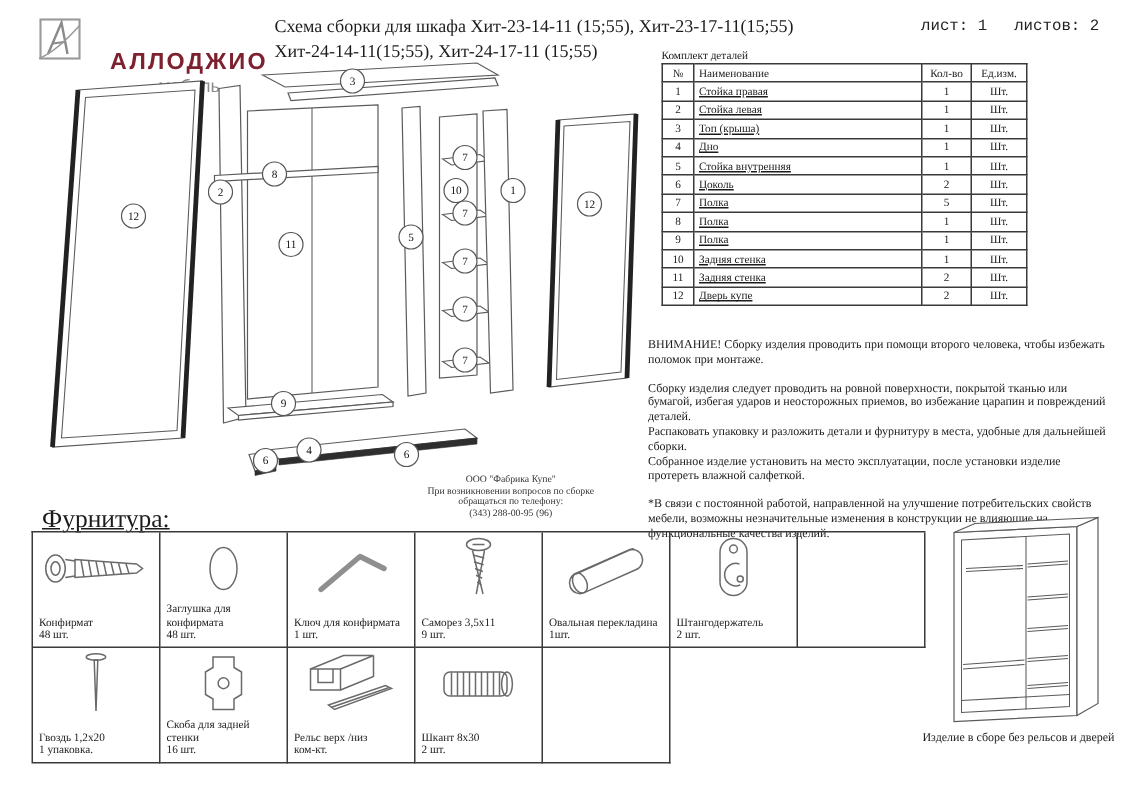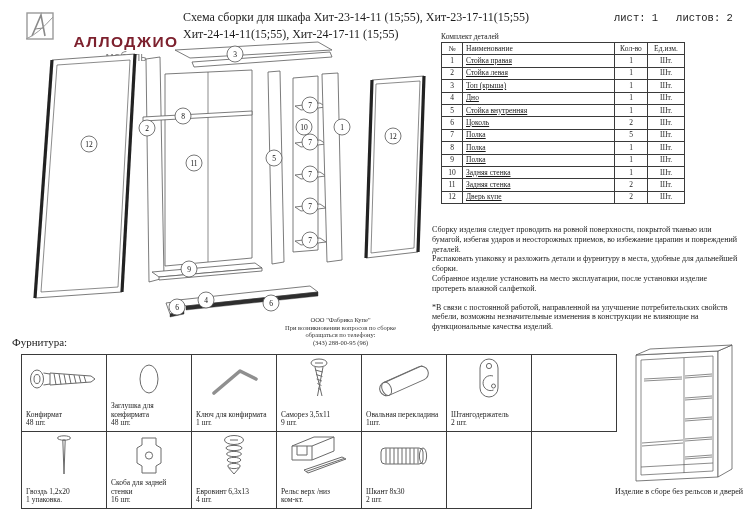--- a/index.html
+++ b/index.html
@@ -28,21 +28,21 @@
 
   
   .notes{left:432px;top:225px;width:310px;font-size:8px;line-height:9.8px;}
   .notes .blk{margin:0 0 9px 0;}
   .notes .blk div{margin:0;}
 
   
   .contact{left:258px;top:316px;width:165px;text-align:center;font-size:6.5px;line-height:7.6px;color:#333;}
 
   
-  .hw-title{left:12px;top:336px;font-size:11px;}
+  .hw-title{left:28px;top:336px;font-size:17px;text-decoration:underline;}
   .hw-grid{left:21px;top:354px;display:grid;grid-template-columns:repeat(7,85px);grid-auto-rows:77px;
            border-left:0.9px solid #3a3a3a;border-top:0.9px solid #3a3a3a;}
   .hw-cell{border-right:0.9px solid #3a3a3a;border-bottom:0.9px solid #3a3a3a;position:relative;}
   .hw-icon{height:48px;display:flex;align-items:center;justify-content:center;}
   .hw-label{position:absolute;left:4px;bottom:3px;right:2px;font-size:7.5px;line-height:8.6px;}
 
   .asm-caption{left:610px;top:487px;width:138px;text-align:center;font-size:8px;font-family:Liberation Serif, serif;}
 
   
   svg .p{fill:#ffffff;stroke:#5a5a5a;stroke-width:0.8;}
@@ -165,20 +165,21 @@
         <tr>
           <td>12</td>
           <td class="c-name">Дверь купе</td>
           <td>2</td>
           <td>Шт.</td>
         </tr>
       </tbody>
   </table>
 
   <div class="abs notes">
+    <div class="blk">ВНИМАНИЕ! Сборку изделия проводить при помощи второго человека, чтобы избежать поломок при монтаже.</div>
     <div class="blk">
       <div>Сборку изделия следует проводить на ровной поверхности, покрытой тканью или бумагой, избегая ударов и неосторожных приемов, во избежание царапин и повреждений деталей.</div>
       <div>Распаковать упаковку и разложить детали и фурнитуру в места, удобные для дальнейшей сборки.</div>
       <div>Собранное изделие установить на место эксплуатации, после установки изделие протереть влажной салфеткой.</div>
     </div>
     <div class="blk">*В связи с постоянной работой, направленной на улучшение потребительских свойств мебели, возможны незначительные изменения в конструкции не влияющие на функциональные качества изделий.</div>
   </div>
 
   <div class="abs contact">
     <div>ООО "Фабрика Купе"</div>
@@ -411,37 +412,20 @@
         <path class="ic" d="M12 5 L26 5 L26 12 L31 15 L31 30 L26 33 L26 40 L12 40 L12 33 L7 30 L7 15 L12 12 Z"></path>
         <circle class="ic" cx="19" cy="22.5" r="3.6"></circle>
       </svg>
         </div>
       <div class="hw-label">
           <div>Скоба для задней стенки</div>
           <div>16 шт.</div>
         </div>
     </div>
 
-    <div class="hw-cell">
-      <div class="hw-icon">
-          <svg width="28" height="46" viewBox="0 0 28 46">
-        <ellipse class="ic" cx="14" cy="7" rx="9.5" ry="4.5"></ellipse>
-            <line class="ic" x1="10" y1="7" x2="18" y2="7"></line>
-        <ellipse class="ic" cx="14" cy="15" rx="8" ry="2.6"></ellipse>
-        <ellipse class="ic" cx="14" cy="21" rx="7.4" ry="2.6"></ellipse>
-        <ellipse class="ic" cx="14" cy="27" rx="6.8" ry="2.6"></ellipse>
-        <ellipse class="ic" cx="14" cy="33" rx="6.2" ry="2.6"></ellipse>
-        <path class="ic" d="M8.4 34.5 L14 41 L19.6 34.5"></path>
-      </svg>
-        </div>
-      <div class="hw-label">
-          <div>Евровинт 6,3х13</div>
-          <div>4 шт.</div>
-        </div>
-    </div>
 
     <div class="hw-cell">
       <div class="hw-icon">
           <svg width="70" height="48" viewBox="0 0 70 48">
         <path class="ic" d="M8 28 L8 14 L28 14 L28 28 Z"></path>
         <path class="ic" d="M13 14 L13 23 L23 23 L23 14"></path>
         <path class="ic" d="M8 14 L30 5 L50 5 L28 14 M28 28 L50 19 L50 5"></path>
         <polygon class="ic" points="20,38 58,25 62,27 24,41"></polygon>
         <line class="ic" x1="22" y1="39.5" x2="60" y2="26.5"></line>
       </svg>

